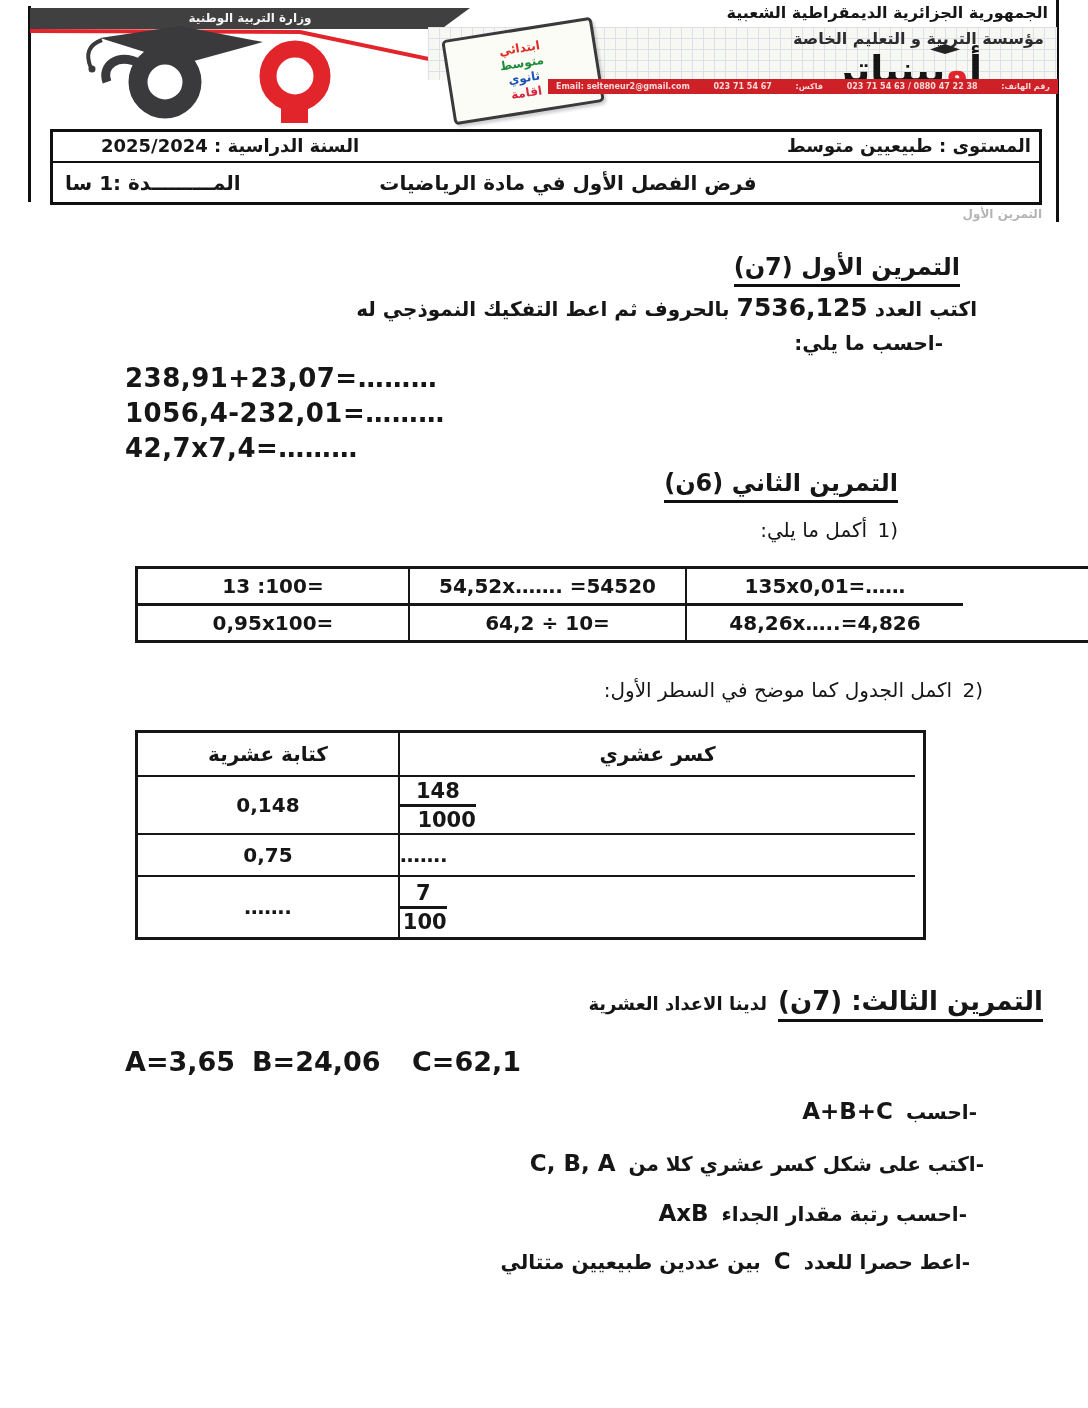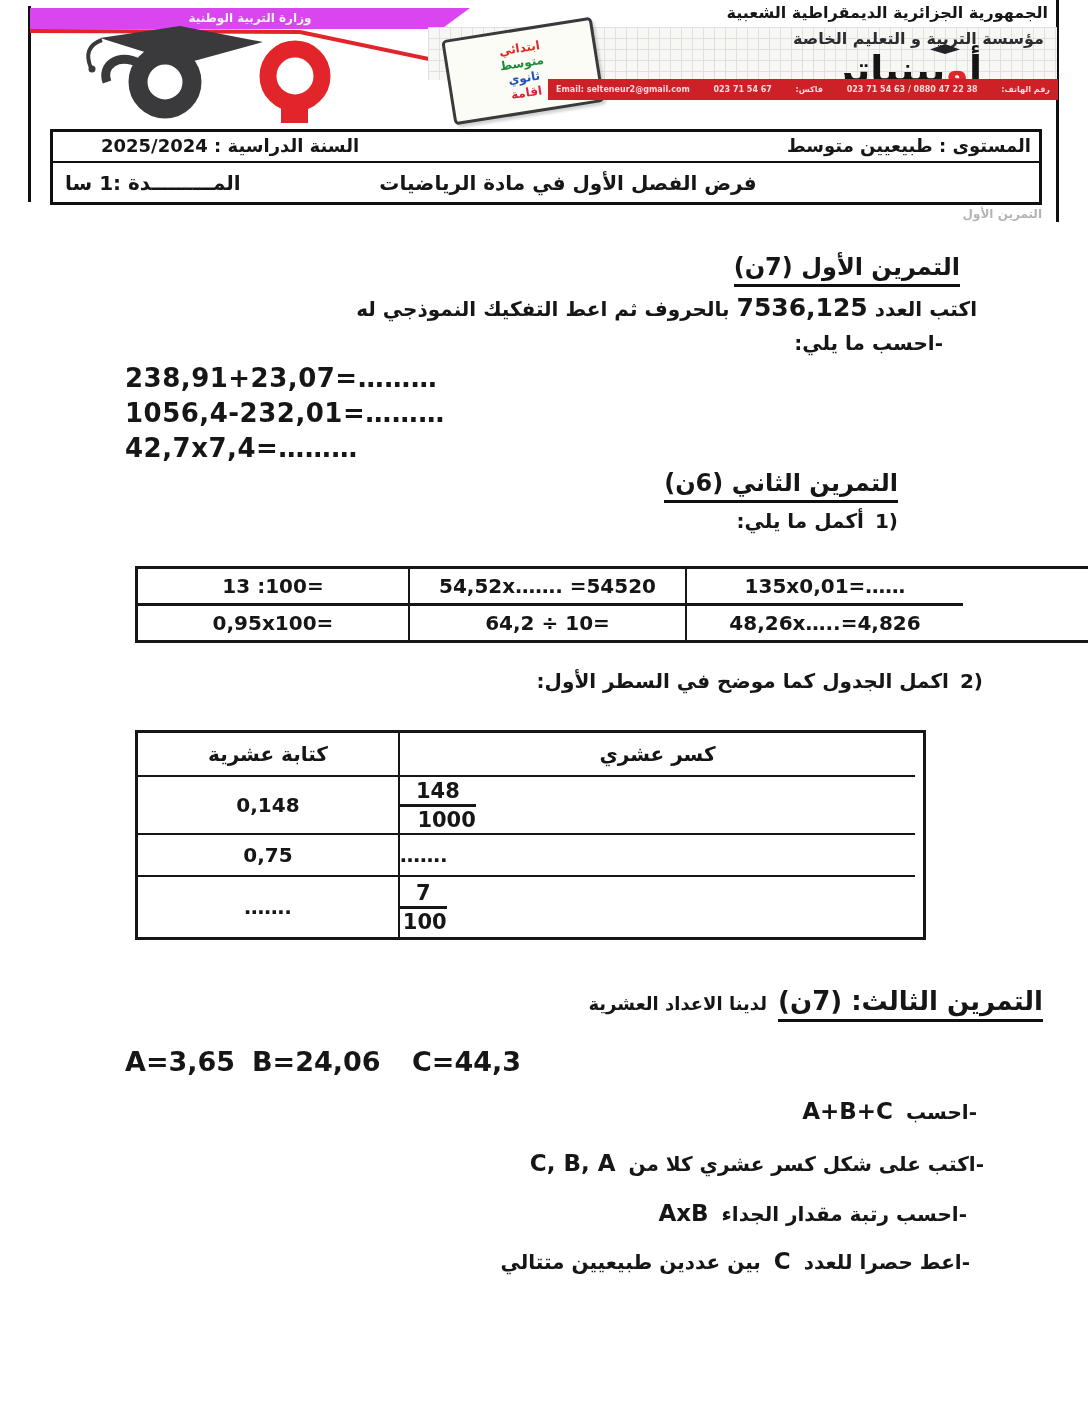--- a/index.html
+++ b/index.html
@@ -6,21 +6,21 @@
   .page{position:relative;width:1088px;height:1408px;background:#ffffff;
         font-family:"DejaVu Sans",sans-serif;color:#161616;overflow:hidden;}
   .abs{position:absolute;}
   .rtl{direction:rtl;unicode-bidi:isolate;}
   .ltr{direction:ltr;unicode-bidi:isolate;}
   .u{border-bottom:3px solid #101010;padding-bottom:3px;}
 
   
   .vline{background:#101010;}
   .republic{top:3px;right:40px;font-size:16px;font-weight:bold;letter-spacing:1px;}
-  .banner{top:8px;left:30px;width:440px;height:21px;background:#d946ef;
+  .banner{top:8px;left:30px;width:440px;height:21px;background:#404040;
           clip-path:polygon(0 0,100% 0,93.5% 100%,0 100%);
           color:#f4f4f4;font-size:12px;font-weight:bold;letter-spacing:7px;
           line-height:21px;text-align:center;direction:rtl;}
   .redline-svg{top:0;left:0;}
   .gridbg{top:27px;left:428px;width:629px;height:53px;
           background-color:#f7f8f4;
           background-image:linear-gradient(#dde1e6 1px,transparent 1px),
                            linear-gradient(90deg,#dde1e6 1px,transparent 1px);
           background-size:11px 11px;}
   .institution{top:29px;right:44px;font-size:16px;font-weight:bold;letter-spacing:2px;color:#2c2c2e;}
@@ -29,40 +29,40 @@
   .minicap{top:44px;right:128px;width:30px;height:10px;background:#232325;
            clip-path:polygon(50% 0,100% 55%,50% 100%,0 55%);}
   .note{top:28px;left:447px;width:146px;height:80px;background:#fcfcf6;
         border:3px solid #3a3a3c;border-radius:5px;transform:rotate(-9deg);
         display:flex;flex-direction:column;justify-content:center;align-items:center;
         font-size:12px;font-weight:bold;line-height:15px;box-shadow:2px 3px 3px rgba(0,0,0,.18);}
   .note .l1{color:#e02b24;}
   .note .l2{color:#1d8a3c;}
   .note .l3{color:#1f53b5;}
   .note .l4{color:#d8243c;}
-  .contactbar{top:79px;left:548px;width:510px;height:21px;background:#ce2027;
+  .contactbar{top:79px;left:548px;width:510px;height:15px;background:#ce2027;
               color:#f7dada;font-size:8px;font-weight:bold;display:flex;
               align-items:center;justify-content:space-between;padding:0 8px;box-sizing:border-box;}
 
   
   .infobox{top:129px;left:50px;width:992px;height:76px;border:3px solid #101010;box-sizing:border-box;}
   .inforow1{position:absolute;top:0;left:0;right:0;height:29px;border-bottom:2px solid #101010;}
   .inforow2{position:absolute;top:31px;left:0;right:0;bottom:0;}
   .info-level{position:absolute;right:8px;top:3px;font-size:18px;font-weight:bold;}
   .info-year{position:absolute;left:48px;top:3px;font-size:18px;font-weight:bold;}
   .info-title{position:absolute;left:300px;top:8px;width:430px;text-align:center;font-size:20px;font-weight:bold;}
   .info-duration{position:absolute;left:12px;top:8px;font-size:20px;font-weight:bold;}
   .remnant{top:207px;right:46px;font-size:12px;color:rgba(20,20,20,.32);font-weight:bold;}
 
   
   .ex-title{font-size:24px;font-weight:bold;}
   .stmt{font-size:20px;font-weight:bold;}
   .stmt .num{font-size:25px;unicode-bidi:isolate;direction:ltr;}
   .calc{font-size:26px;font-weight:bold;letter-spacing:.5px;}
-  .qlabel{font-size:20px;font-weight:bold;}
+  .qlabel{font-size:20px;font-weight:normal;margin-top:9px;}
   .qlabel span{margin:0 2px;}
   .rtl-line{font-size:20px;font-weight:bold;}
   .rtl-line span{margin:0 3px;}
   .rtl-line .latin{font-size:23px;direction:ltr;unicode-bidi:isolate;}
   .subtitle{font-size:18px;font-weight:bold;}
 
   
   .t1{top:566px;left:135px;width:977px;border:3px solid #161616;box-sizing:border-box;
       display:grid;grid-template-columns:270px 277px 278px;}
   .t1 .cell{height:34px;display:flex;align-items:center;justify-content:center;
@@ -216,21 +216,21 @@
   </div>
 
   <div class="abs rtl" style="top:986px;right:45px;">
     <span class="u" style="font-size:26px;font-weight:bold;">التمرين الثالث: (7ن)</span>
     <span class="subtitle" style="margin-right:6px;">لدينا الاعداد العشرية</span>
   </div>
 
   <div class="abs values ltr">
     <span style="left:0;">A=3,65</span>
     <span style="left:127px;">B=24,06</span>
-    <span style="left:287px;">C=44,3</span>
+    <span style="left:287px;">C=62,1</span>
   </div>
 
   <div class="abs rtl rtl-line" style="top:1098px;right:108px;">
     <span>-احسب</span>
     <span class="latin">A+B+C</span>
   </div>
   <div class="abs rtl rtl-line" style="top:1150px;right:101px;">
     <span>-اكتب على شكل كسر عشري كلا من</span>
     <span class="latin">C, B, A</span>
   </div>

